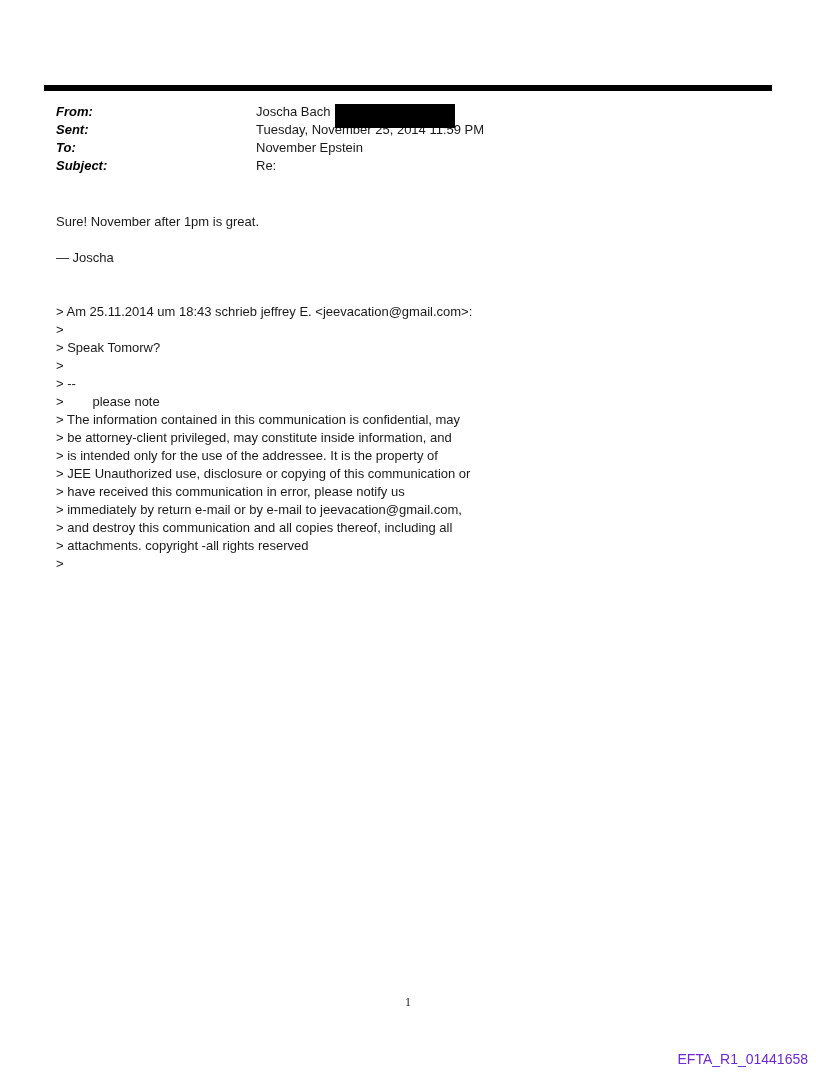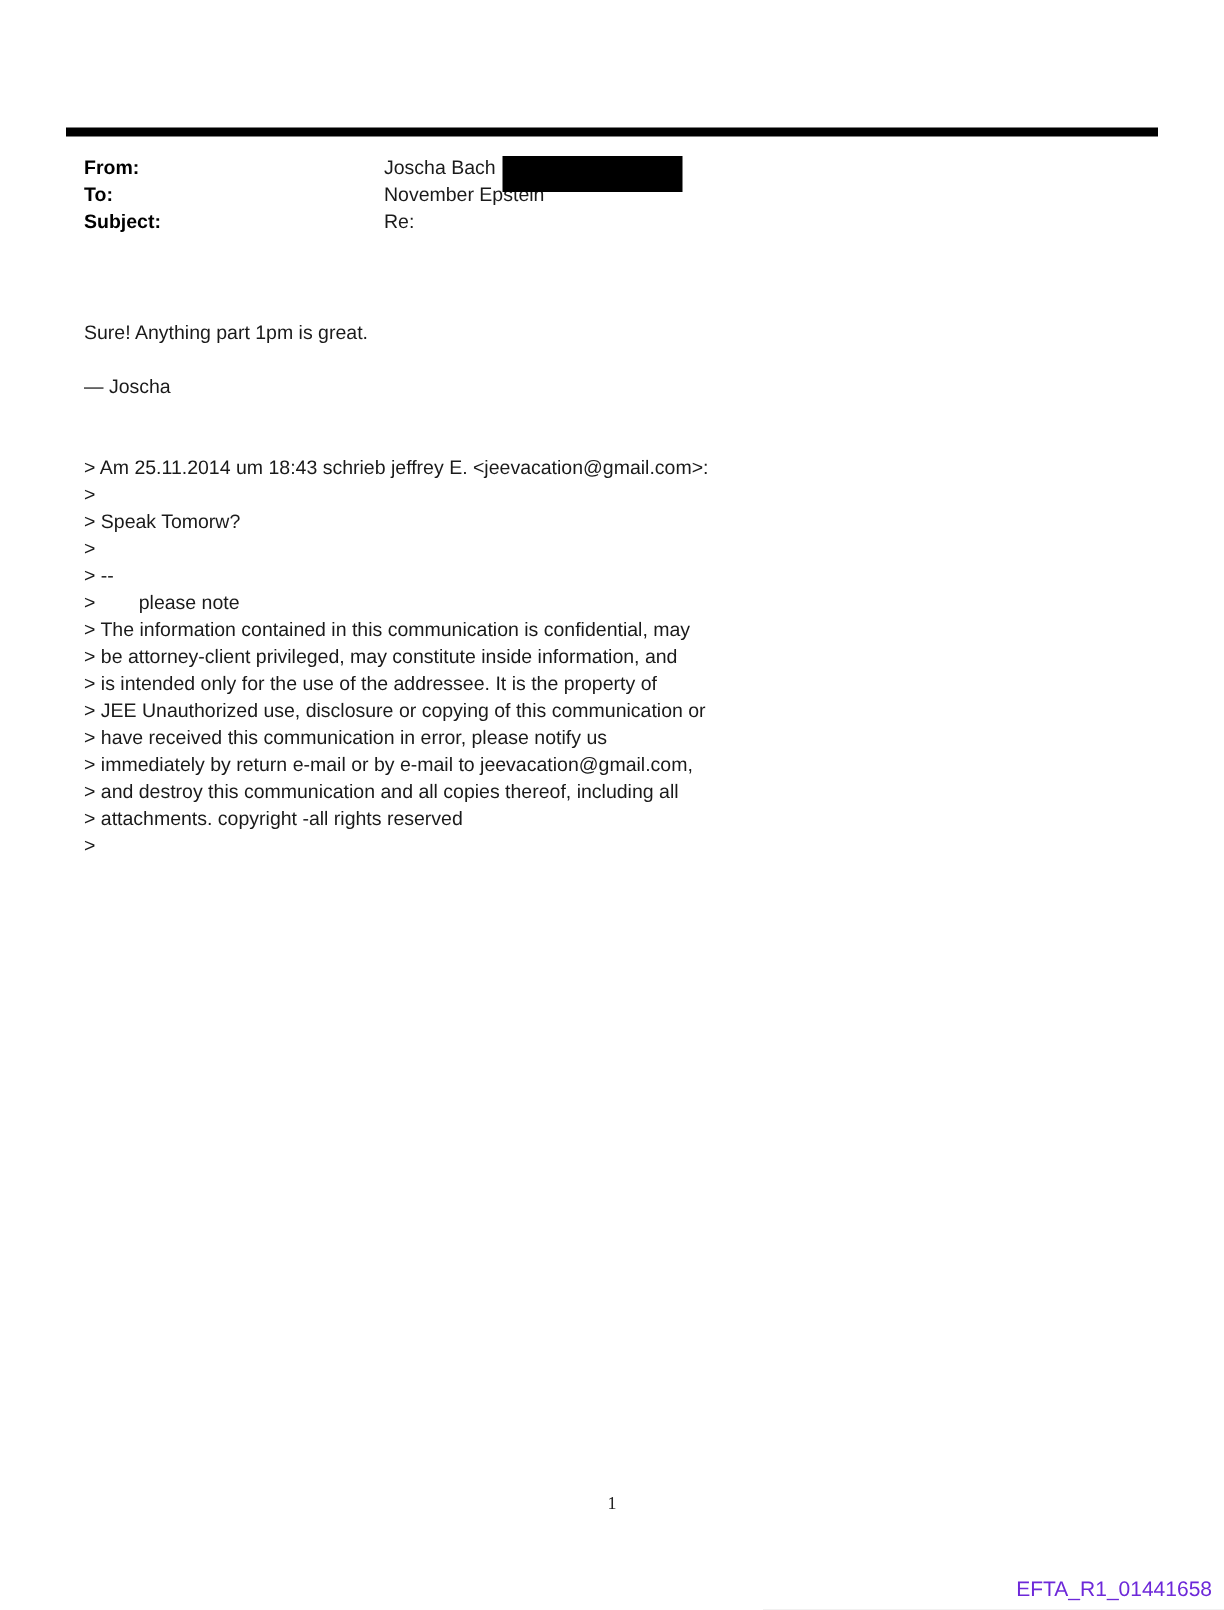--- a/index.html
+++ b/index.html
@@ -23,20 +23,21 @@
     left:56px; top:103px;
     font-size:13px;
     line-height:18px;
   }
   .hrow { white-space:nowrap; }
   .hlabel {
     display:inline-block;
     width:200px;
     font-weight:bold;
     color:#000000;
+    font-style:italic;
   }
   .hvalue { color:#1a1a1a;margin-top:28px; }
   .redaction {
     position:absolute;
     left:335px; top:104px;
     width:120px; height:24px;
     background:#000000;
     z-index:5;
   }
   .body-text {
@@ -73,31 +74,34 @@
 
 <div class="page">
 
   <div class="top-rule"></div>
 
   <div class="headers">
     <div class="hrow">
       <span class="hlabel">From:</span><span class="hvalue">Joscha Bach</span>
     </div>
     <div class="hrow">
+      <span class="hlabel">Sent:</span><span class="hvalue">Tuesday, November 25, 2014 11:59 PM</span>
+    </div>
+    <div class="hrow">
       <span class="hlabel">To:</span><span class="hvalue">November Epstein</span>
     </div>
     <div class="hrow">
       <span class="hlabel">Subject:</span><span class="hvalue">Re:</span>
     </div>
   </div>
 
   <div class="redaction"></div>
 
   <div class="body-text">
-    <div class="bline">Sure! Anything part 1pm is great.</div>
+    <div class="bline">Sure! November after 1pm is great.</div>
     <div class="bline"></div>
     <div class="bline">— Joscha</div>
     <div class="bline"></div>
     <div class="bline"></div>
     <div class="bline">&gt; Am 25.11.2014 um 18:43 schrieb jeffrey E. &lt;jeevacation@gmail.com&gt;:</div>
     <div class="bline">&gt;</div>
     <div class="bline">&gt; Speak Tomorw?</div>
     <div class="bline">&gt;</div>
     <div class="bline">&gt; --</div>
     <div class="bline">&gt;        please note</div>

